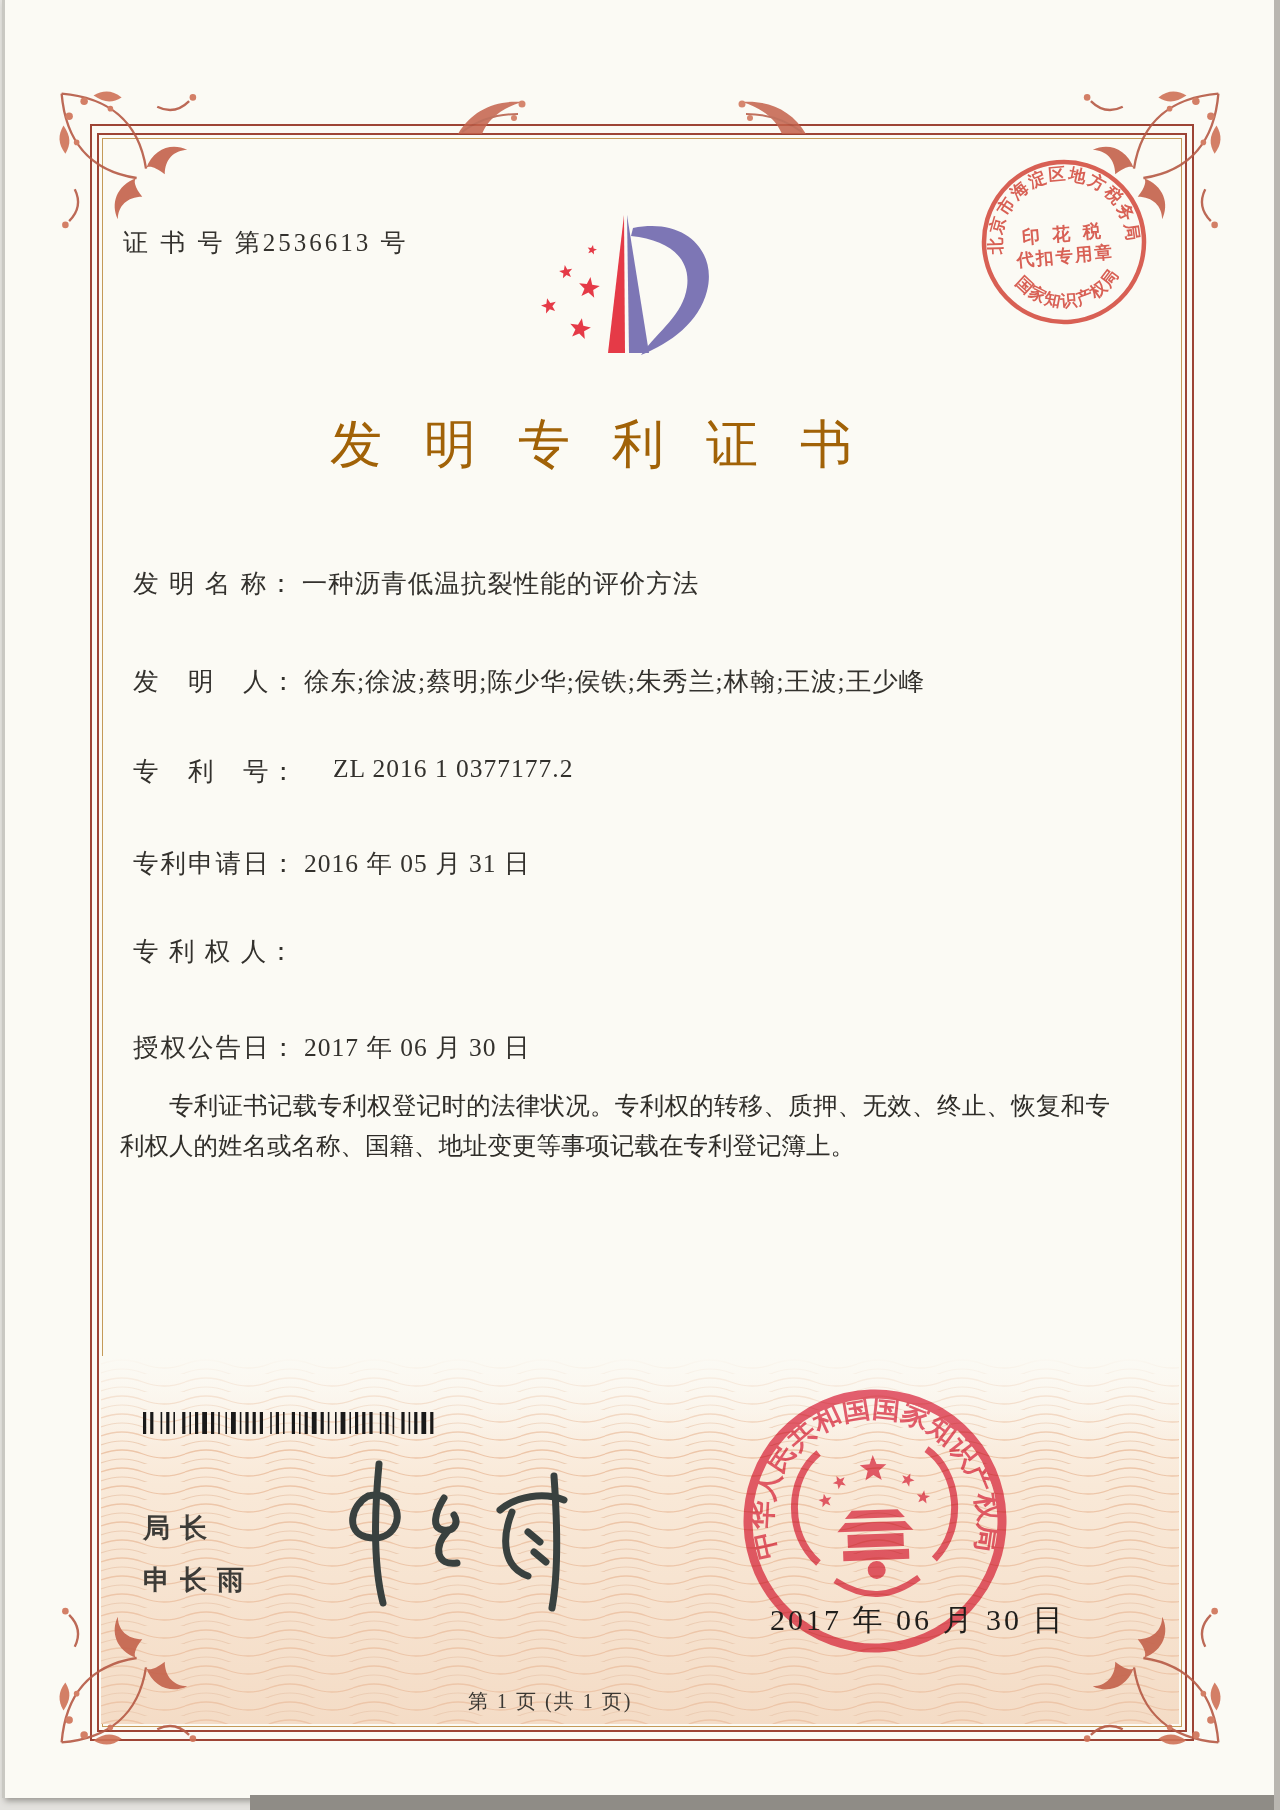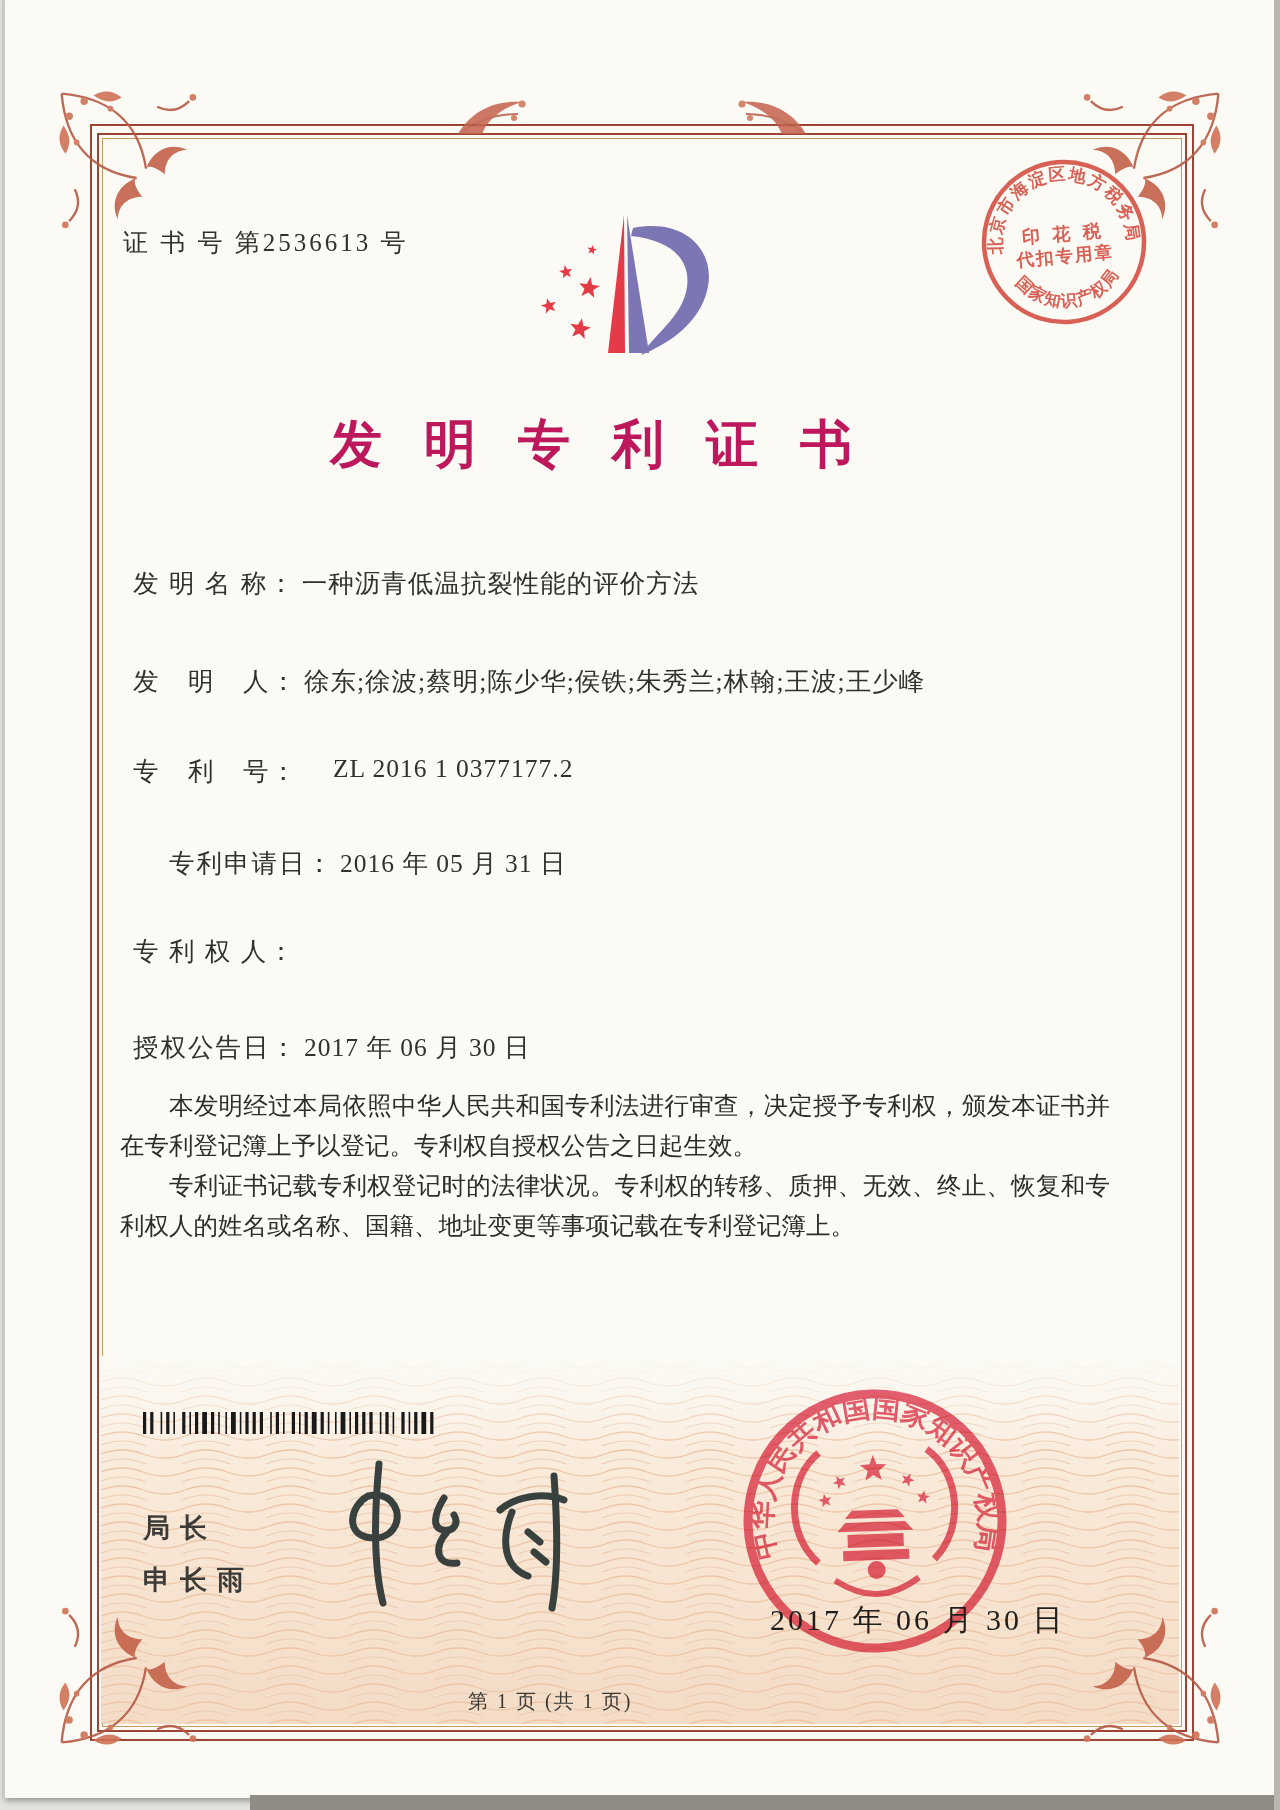--- a/index.html
+++ b/index.html
@@ -29,26 +29,26 @@
   
   .waves{position:absolute;left:101px;top:1356px;width:1078px;height:368px;z-index:1;
          background:linear-gradient(180deg,#fcf6ee 0%,#f9e9d8 35%,#f4dcc6 100%);}
   .waves svg{position:absolute;left:0;top:0;}
   .wave-fade{position:absolute;left:0;top:0;width:100%;height:90px;
              background:linear-gradient(180deg,#fbfaf4 0%,rgba(251,250,244,0) 100%);}
 
   .txt{position:absolute;color:#33312d;z-index:3;}
   .cert-no{left:123px;top:226px;font-size:25px;letter-spacing:3px;}
   .logo{position:absolute;left:525px;top:203px;z-index:3;}
-  .title{left:330px;top:410px;font-size:52px;font-weight:bold;letter-spacing:42px;
-         color:#be185d;white-space:nowrap;}
+  .title{left:330px;top:410px;font-size:52px;font-weight:normal;letter-spacing:42px;
+         color:#a16207;white-space:nowrap;}
   .row{left:133px;display:flex;align-items:flex-start;font-size:25.5px;white-space:nowrap;}
   .row .lab{letter-spacing:2px;}
   .row .val{margin-left:6px;letter-spacing:1px;}
-  .r0{top:566px;} .r1{top:664px;} .r2{top:754px;gap:29px;} .r3{top:846px;margin-left:36px;} .r4{top:934px;gap:16px;} .r5{top:1030px;}
+  .r0{top:566px;} .r1{top:664px;} .r2{top:754px;gap:29px;} .r3{top:846px;} .r4{top:934px;gap:16px;} .r5{top:1030px;}
   .val2{margin-top:6px;}
   .body-text{left:120px;top:1086px;width:990px;font-size:24.5px;line-height:40px;
              text-align:justify;color:#2f2d29;}
   .body-text p{margin:0;text-indent:2em;}
 
   .barcode{position:absolute;left:143px;top:1412px;z-index:3;}
   .director{left:143px;top:1502px;font-family:"Liberation Sans","DejaVu Sans",sans-serif;
             font-weight:600;font-size:27px;letter-spacing:10px;color:#3c3b37;line-height:52px;z-index:4;}
   .signature{position:absolute;left:316px;top:1448px;z-index:4;}
   .main-seal{position:absolute;left:725px;top:1373px;z-index:5;mix-blend-mode:multiply;opacity:.93;}
@@ -172,21 +172,20 @@
 <div class="txt row r4">
   <span class="lab">专 利 权 人：</span>
 </div>
 <div class="txt row r5">
   <span class="lab">授权公告日：</span>
   <span class="val">2017 年 06 月 30 日</span>
 </div>
 
 
 <div class="txt body-text">
-  <p>本发明经过本局依照中华人民共和国专利法进行审查，决定授予专利权，颁发本证书并在专利登记簿上予以登记。专利权自授权公告之日起生效。</p>
   <p>专利证书记载专利权登记时的法律状况。专利权的转移、质押、无效、终止、恢复和专利权人的姓名或名称、国籍、地址变更等事项记载在专利登记簿上。</p>
 </div>
 
 
 <svg id="barcode" class="barcode" width="300" height="22">
     <rect x="0.0" y="0" width="3.2" height="22" fill="#191919"></rect>
     <rect x="7.2" y="0" width="3.2" height="22" fill="#191919"></rect>
     <rect x="17.6" y="0" width="1.6" height="22" fill="#191919"></rect>
     <rect x="23.2" y="0" width="3.2" height="22" fill="#191919"></rect>
     <rect x="30.4" y="0" width="1.6" height="22" fill="#191919"></rect>

